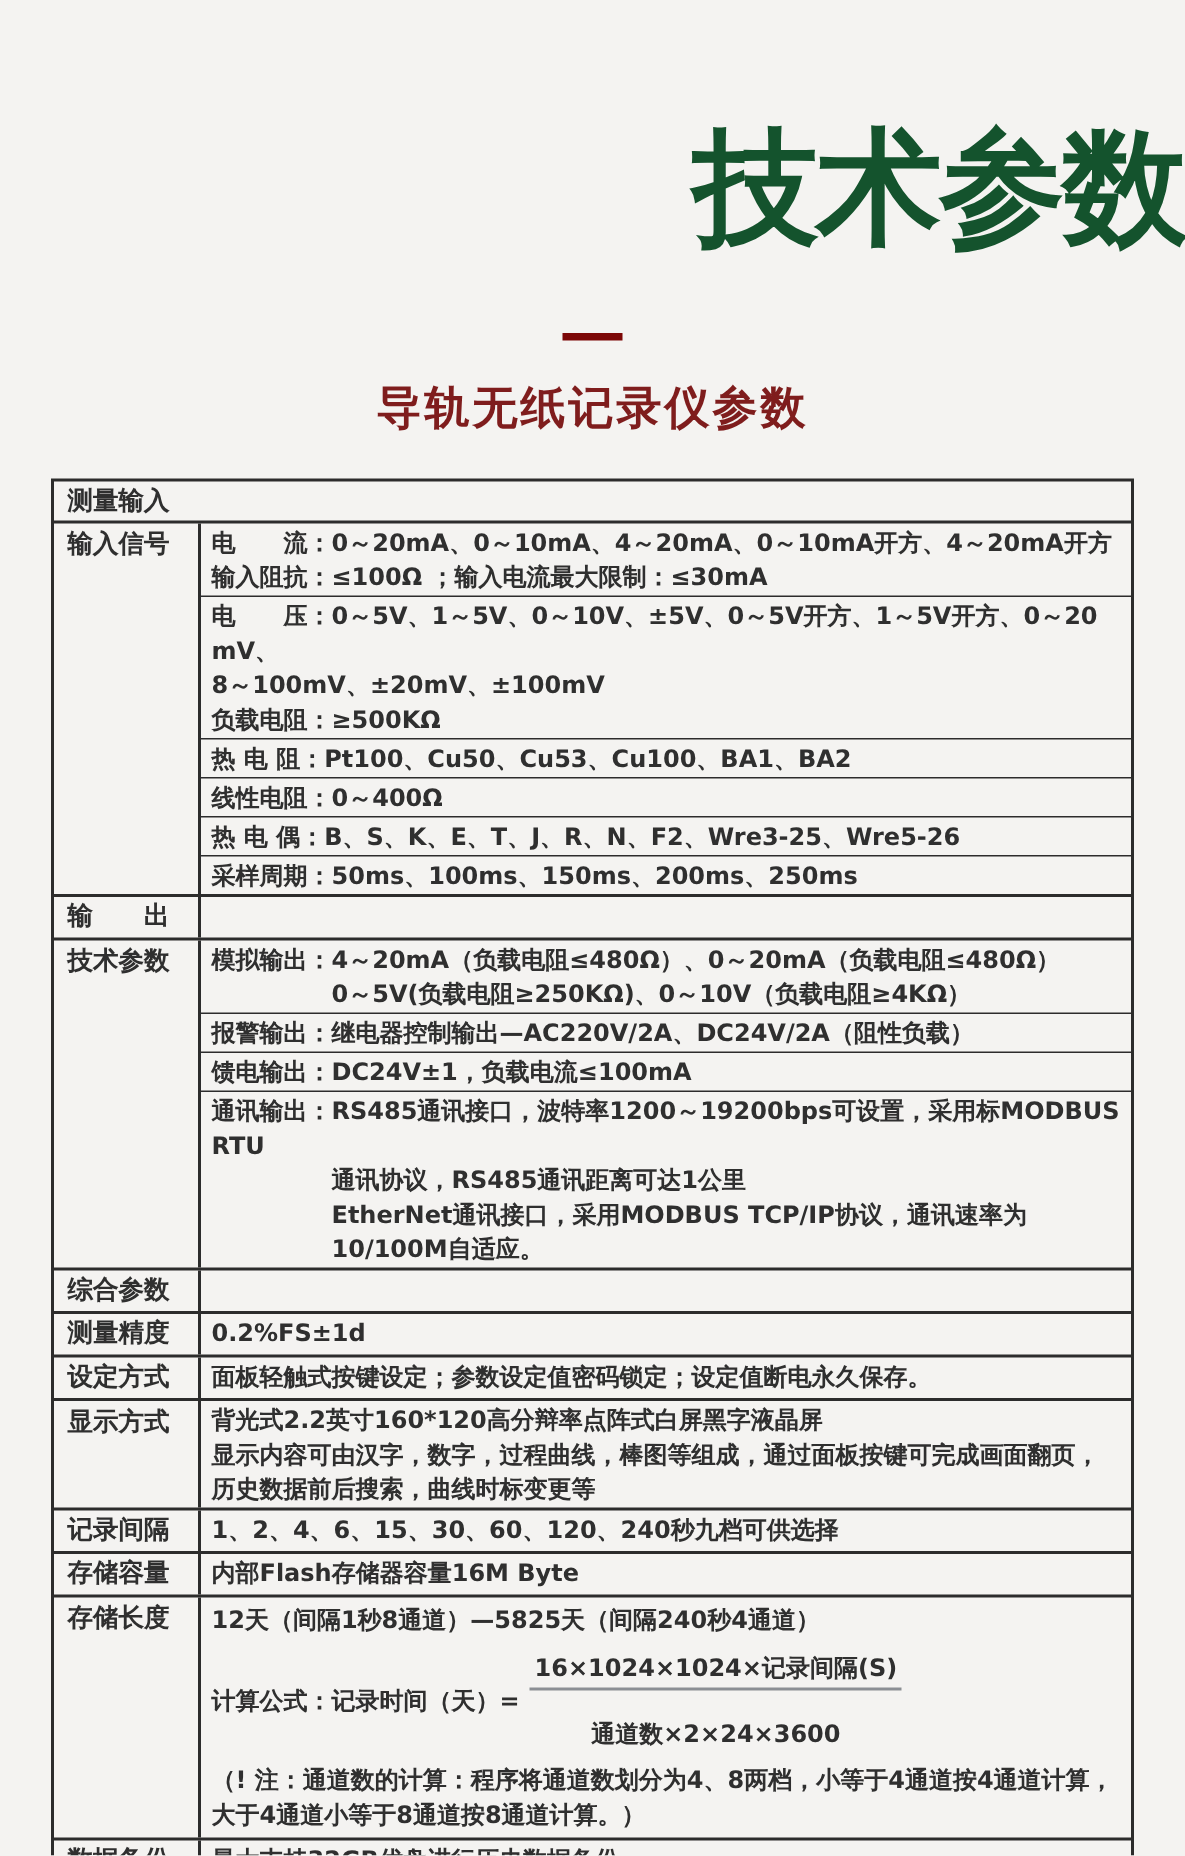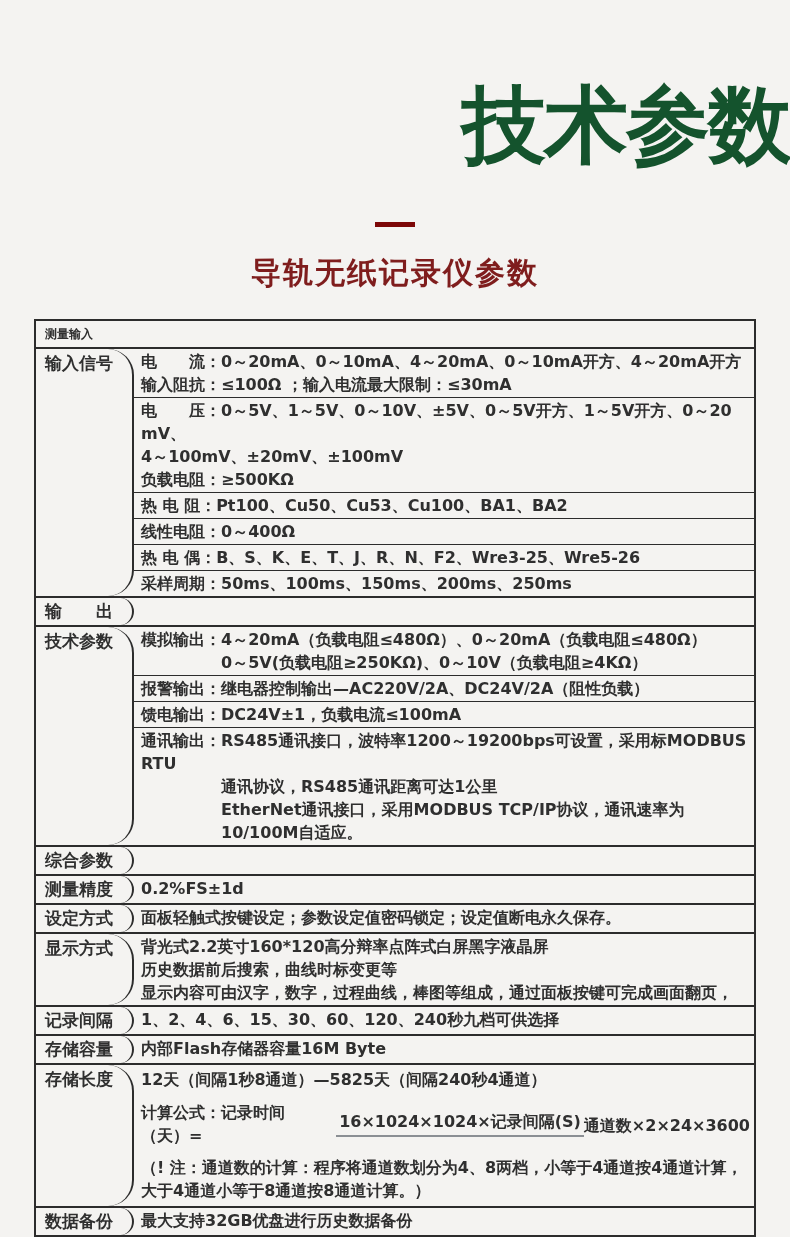--- a/index.html
+++ b/index.html
@@ -20,42 +20,42 @@
     color:#7f1d1d; letter-spacing:2px;
   }
   
   .spec-table { margin:28px 34px 0; border:2.5px solid #2c2c2c; }
   .trow { display:flex; align-items:stretch; }
   .trow + .trow { border-top:2px solid #2c2c2c; }
   .lbl {
     flex:0 0 98px; box-sizing:border-box; padding:2px 5px 2px 9px;
     font-size:17px; font-weight:700; line-height:23px;
     border-right:2px solid #2c2c2c; white-space:pre;
-    display:flex; align-items:center;border-radius:26px;
+    display:flex; align-items:center;
   }
   .trow.grp .lbl { align-items:flex-start; padding-top:3px; }
   .rcol { flex:1; min-width:0; display:flex; flex-direction:column; }
   .subcell { padding:1px 4px 1px 7px; }
   .subcell + .subcell { border-top:1.8px solid #2c2c2c; }
   .subcell.empty { min-height:24px; }
   .ln { font-size:16px; font-weight:700; line-height:23px; white-space:pre-wrap; }
   .ln.ind { padding-left:5em; }
   .section-cell {
     flex:1; padding:1px 4px 1px 9px;
-    font-size:12px; font-weight:700; line-height:24px; white-space:pre;
+    font-size:17px; font-weight:700; line-height:24px; white-space:pre;
   }
   
   .storage .ln.first { margin-top:2px; }
   .formula { display:flex; align-items:center; margin:10px 0 6px; }
-  .frac { display:inline-flex; flex-direction:row; align-items:center; margin-left:7px; }
+  .frac { display:inline-flex; flex-direction:column; align-items:center; margin-left:7px; }
   .frac .num {
     font-size:16px; font-weight:700; line-height:21px; white-space:pre;
     padding:0 3px 3px; border-bottom:2.5px solid #8b8f94;
   }
-  .frac .den { font-size:16px; font-weight:700; line-height:21px; white-space:pre; padding-top:3px; }
+  .frac .den { font-size:16px; font-weight:700; line-height:21px; white-space:pre; padding-top:18px; }
   .storage .note1 { margin-top:9px; }
   .storage .note2 { margin-bottom:3px; }
 </style>
 </head>
 <body>
 
 <div class="page">
 
   <h1 class="main-title">技术参数</h1>
   <div class="title-dash"></div>
@@ -69,21 +69,21 @@
 
     <div class="trow grp">
       <div class="lbl">输入信号</div>
       <div class="rcol">
         <div class="subcell">
           <div class="ln">电　　流：0～20mA、0～10mA、4～20mA、0～10mA开方、4～20mA开方</div>
           <div class="ln">输入阻抗：≤100Ω ；输入电流最大限制：≤30mA</div>
         </div>
         <div class="subcell">
           <div class="ln">电　　压：0～5V、1～5V、0～10V、±5V、0～5V开方、1～5V开方、0～20 mV、</div>
-          <div class="ln">4～100mV、±20mV、±100mV</div>
+          <div class="ln">8～100mV、±20mV、±100mV</div>
           <div class="ln">负载电阻：≥500KΩ</div>
         </div>
         <div class="subcell">
           <div class="ln">热 电 阻：Pt100、Cu50、Cu53、Cu100、BA1、BA2</div>
         </div>
         <div class="subcell">
           <div class="ln">线性电阻：0～400Ω</div>
         </div>
         <div class="subcell">
           <div class="ln">热 电 偶：B、S、K、E、T、J、R、N、F2、Wre3-25、Wre5-26</div>
@@ -145,22 +145,22 @@
           <div class="ln">面板轻触式按键设定；参数设定值密码锁定；设定值断电永久保存。</div>
         </div>
       </div>
     </div>
 
     <div class="trow grp">
       <div class="lbl">显示方式</div>
       <div class="rcol">
         <div class="subcell">
           <div class="ln">背光式2.2英寸160*120高分辩率点阵式白屏黑字液晶屏</div>
+          <div class="ln">显示内容可由汉字，数字，过程曲线，棒图等组成，通过面板按键可完成画面翻页，</div>
           <div class="ln">历史数据前后搜索，曲线时标变更等</div>
-          <div class="ln">显示内容可由汉字，数字，过程曲线，棒图等组成，通过面板按键可完成画面翻页，</div>
         </div>
       </div>
     </div>
 
     <div class="trow simple">
       <div class="lbl">记录间隔</div>
       <div class="rcol">
         <div class="subcell">
           <div class="ln">1、2、4、6、15、30、60、120、240秒九档可供选择</div>
         </div>

